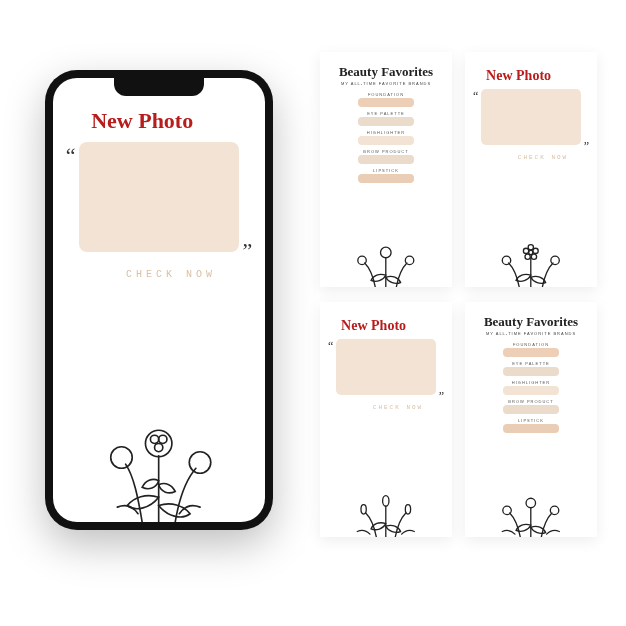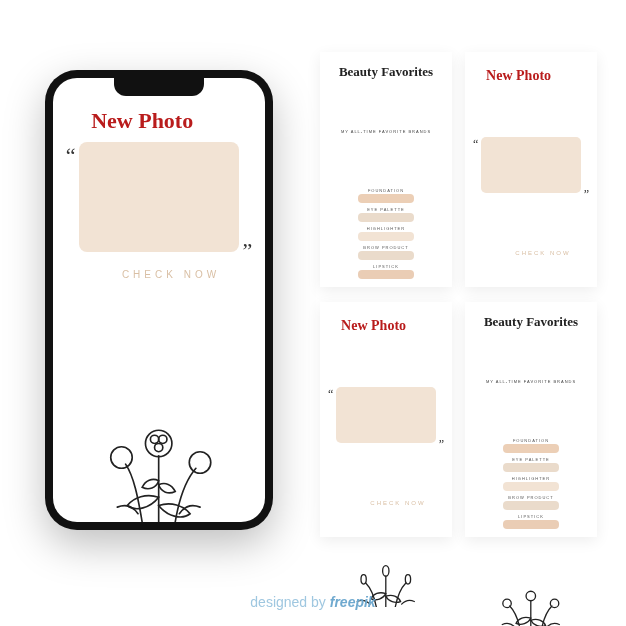--- a/index.html
+++ b/index.html
@@ -51,21 +51,20 @@
   }
   
   .card {
     position: absolute;
     width: 132px;
     height: 235px;
     background: #fff;
     box-shadow: 0 4px 14px rgba(0,0,0,0.07);
     display: flex;
     flex-direction: column;
-    gap: 48px;
   }
   .card.tl { left: 320px; top: 52px; }
   .card.tr { left: 465px; top: 52px; }
   .card.bl { left: 320px; top: 302px; }
   .card.br { left: 465px; top: 302px; }
   
   .np-head {
     font-family: 'Brush Script MT', cursive;
     font-weight: 600;
     color: #b91c1c;
@@ -90,21 +89,21 @@
     height: 110px;
   }
   .card .photo-box { height: 56px; border-radius:5px;}
   .qmark.close { align-self:flex-end; top:auto; bottom:-4px;}
   .check-now {
     text-align: center;
     margin-top: 8%;
     letter-spacing: 4px;
     font-size: 10px;
     color: #d9bfa4;
-    font-family: Liberation Sans, sans-serif;
+    font-family: Liberation Mono, monospace;
     margin-left: 24px;
   }
   .card .check-now { font-size: 6px; letter-spacing:2px; margin-top:7%;}
   
   .bf-head {
     font-family: 'Brush Script MT', cursive;
     font-weight: 600;
     text-align:center;
     font-size: 13px;
     color:#222;
@@ -330,16 +329,13 @@
             <circle cx="145" cy="50" r="8"></circle>
           <path d="M100 78 C88 74 76 78 72 88 C82 92 95 88 100 78 Z"></path>
           <path d="M100 82 C112 78 124 82 128 92 C118 96 105 92 100 82 Z"></path>
           <path d="M70 95 C63 88 55 86 46 90"></path>
           <path d="M130 95 C137 88 145 86 154 90"></path>
         </g>
       </svg>
     </div>
   </div>
 
-  <div class="attrib">
-    <span>designed by </span><span class="brand">freepik</span>
-  </div>
 </div>
 
 </body></html>

